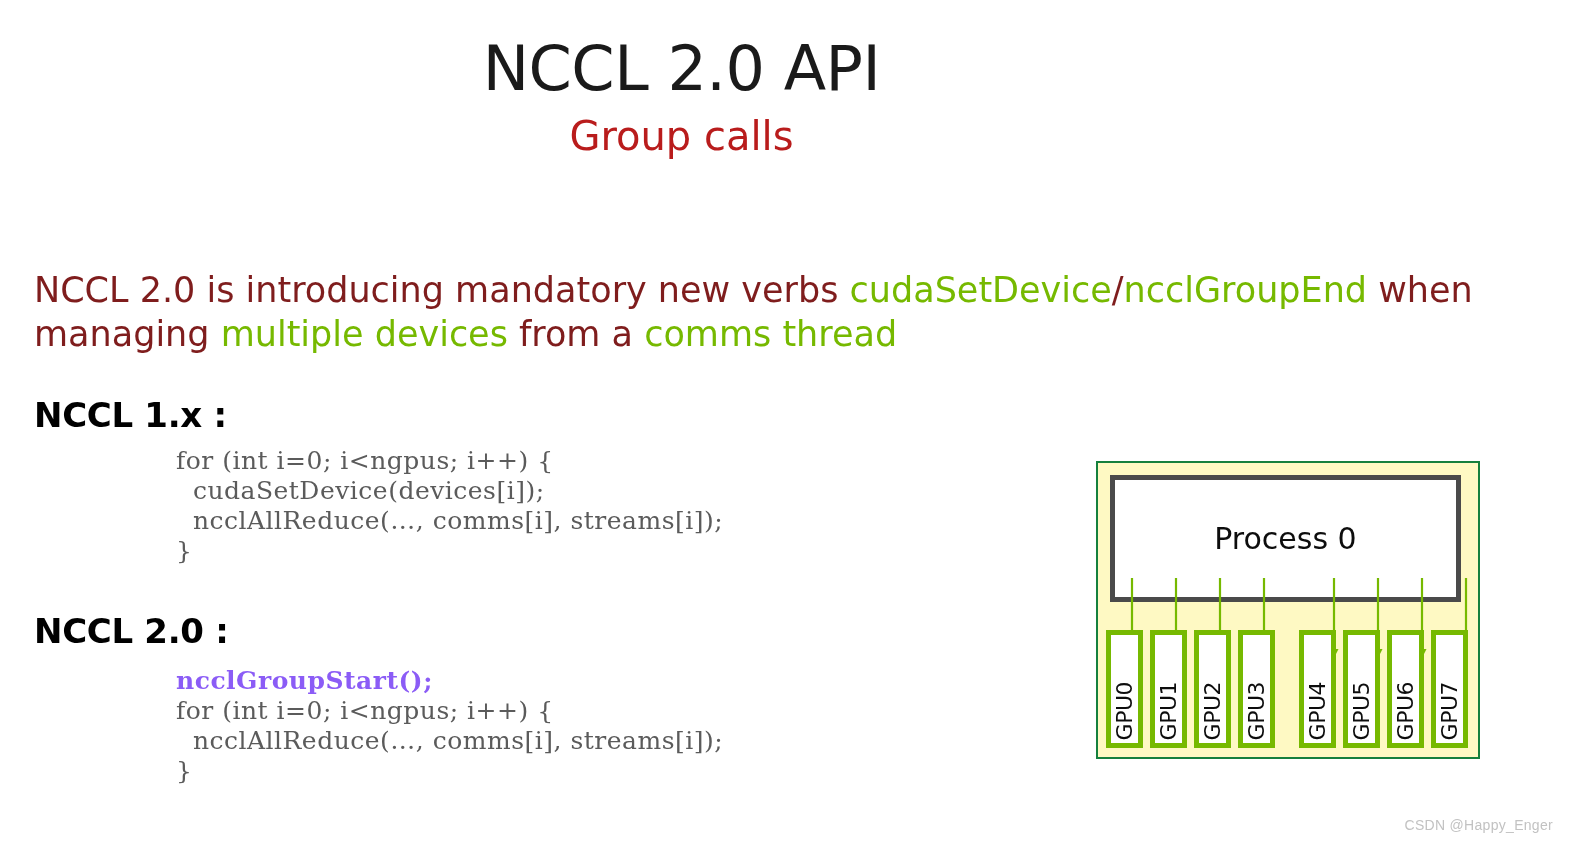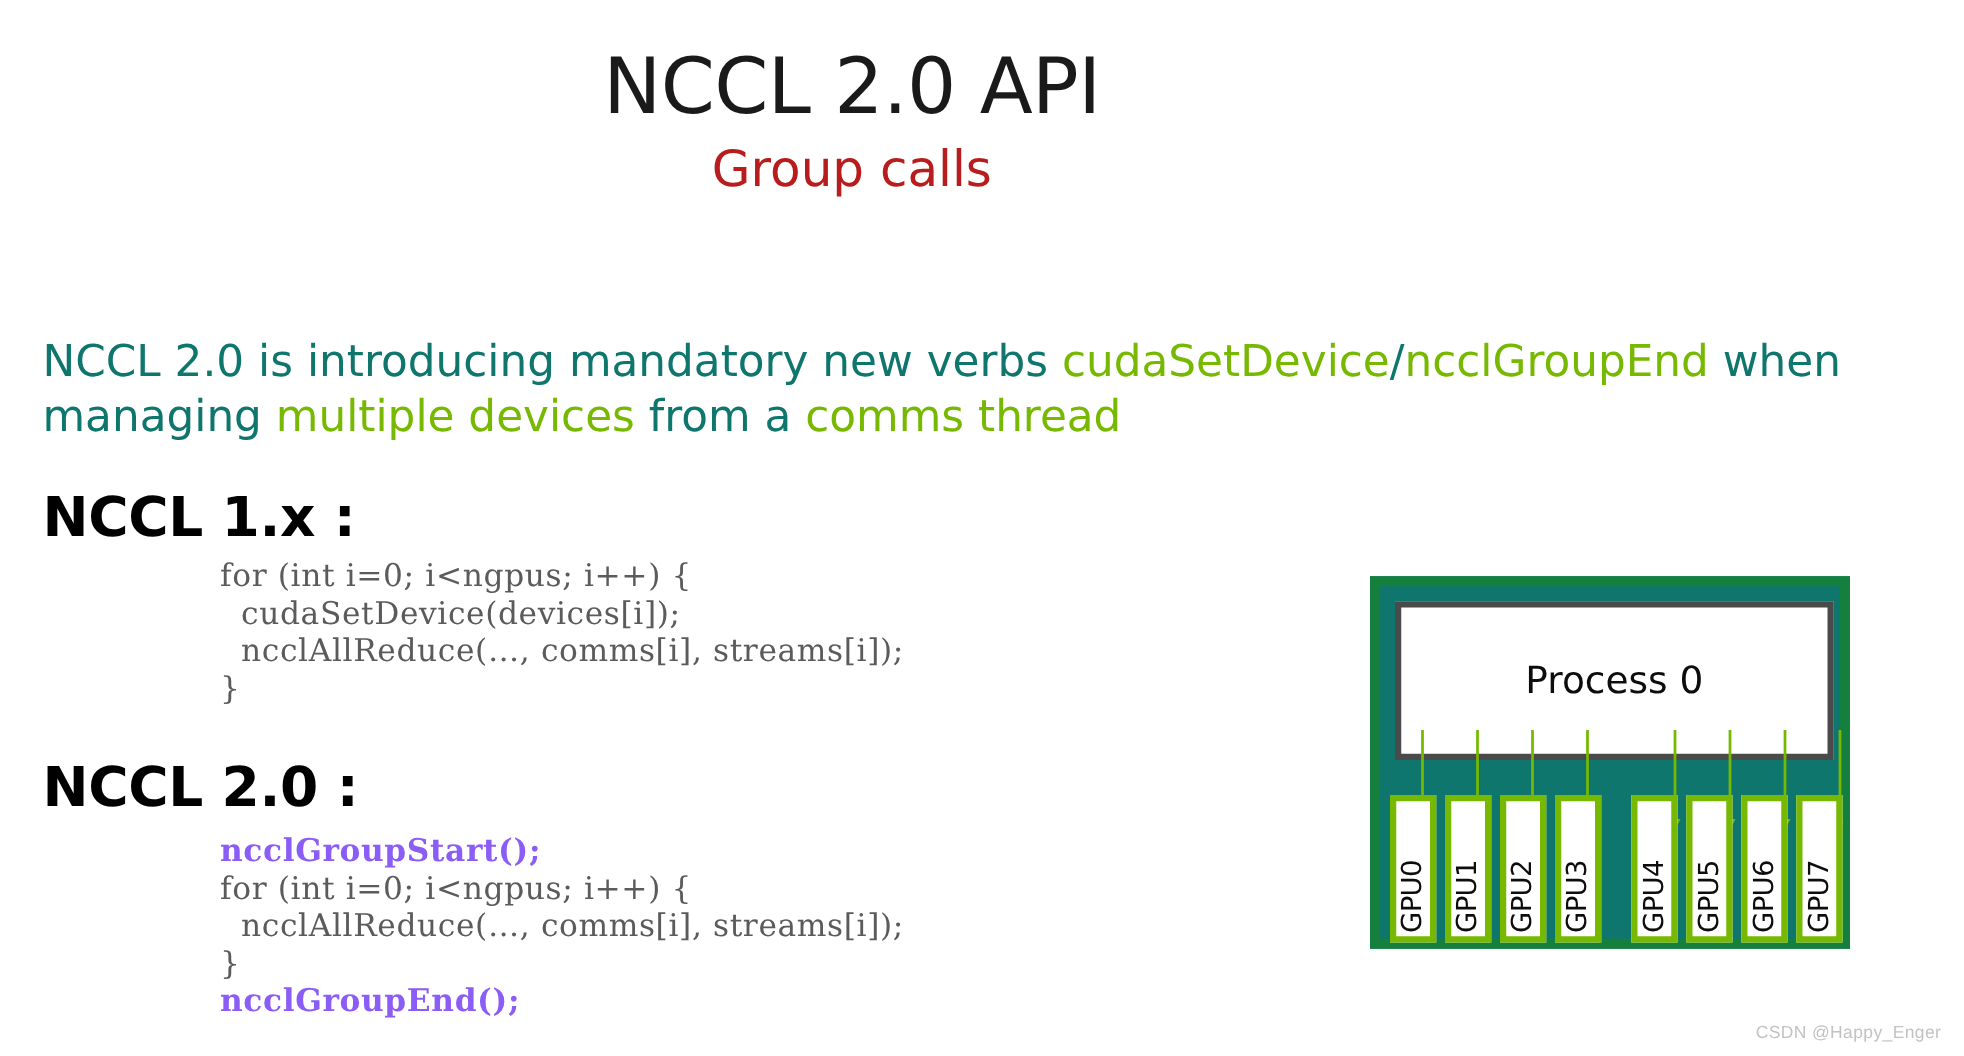--- a/index.html
+++ b/index.html
@@ -46,28 +46,28 @@
     position: absolute;
     top: 268px;
     left: 34px;
     width: 1480px;
     font-family: "DejaVu Sans", sans-serif;
     font-size: 35px;
     line-height: 44px;
     color: #1a1a1a;
   }
   .accent { color: #76b900; }
-  .plain  { color: #0f766e; text-align: right; }
+  .plain  { color: #7f1d1d; text-align: right; }
 
   
   .section-heading {
     position: absolute;
     left: 34px;
     font-family: "DejaVu Sans", sans-serif;
-    font-size: 44px;
+    font-size: 34px;
     line-height: 40px;
     font-weight: 700;
     color: #000000;
     letter-spacing: -0.3px;
   }
   #heading-nccl1 { top: 395px; }
   #heading-nccl2 { top: 611px; }
 
   
   .code-block {
@@ -89,22 +89,22 @@
   }
 
   
   #diagram {
     position: absolute;
     left: 1096px;
     top: 461px;
     width: 384px;
     height: 298px;
     box-sizing: border-box;
-    border: 8px solid #15803d;
-    background: #0f766e;
+    border: 2px solid #15803d;
+    background: #fef9c3;
   }
   #process-box {
     position: absolute;
     left: 12px;
     top: 12px;
     width: 351px;
     height: 127px;
     box-sizing: border-box;
     border: 5px solid #4a4a4a;
     background: #ffffff;
@@ -185,21 +185,21 @@
 </div>
 
 <div id="intro-paragraph"><span class="plain">NCCL 2.0 is introducing mandatory new verbs </span><span class="accent">cudaSetDevice</span><span class="plain">/</span><span class="accent">ncclGroupEnd</span><span class="plain"> when managing </span><span class="accent">multiple devices</span><span class="plain"> from a </span><span class="accent">comms thread</span></div>
 
 <div class="section-heading" id="heading-nccl1">NCCL 1.x :</div>
 
 <div class="code-block" id="code-nccl1"><span class="code-line">for (int i=0; i&lt;ngpus; i++) {</span><span class="code-line">  cudaSetDevice(devices[i]);</span><span class="code-line">  ncclAllReduce(…, comms[i], streams[i]);</span><span class="code-line">}</span></div>
 
 <div class="section-heading" id="heading-nccl2">NCCL 2.0 :</div>
 
-<div class="code-block" id="code-nccl2"><span class="code-line code-strong">ncclGroupStart();</span><span class="code-line">for (int i=0; i&lt;ngpus; i++) {</span><span class="code-line">  ncclAllReduce(…, comms[i], streams[i]);</span><span class="code-line">}</span><span class="code-line code-strong">ncclGroupEnd();</span></div>
+<div class="code-block" id="code-nccl2"><span class="code-line code-strong">ncclGroupStart();</span><span class="code-line">for (int i=0; i&lt;ngpus; i++) {</span><span class="code-line">  ncclAllReduce(…, comms[i], streams[i]);</span><span class="code-line">}</span></div>
 
 <div id="diagram">
 
   <div id="process-box">
     <span id="process-label">Process 0</span>
   </div>
 
   <svg id="arrow-layer" viewBox="0 0 370 284" width="370" height="284" xmlns="http://www.w3.org/2000/svg">
     <defs>
       <marker id="ah" markerWidth="9" markerHeight="9" refX="1" refY="4.5" orient="auto" markerUnits="userSpaceOnUse">

